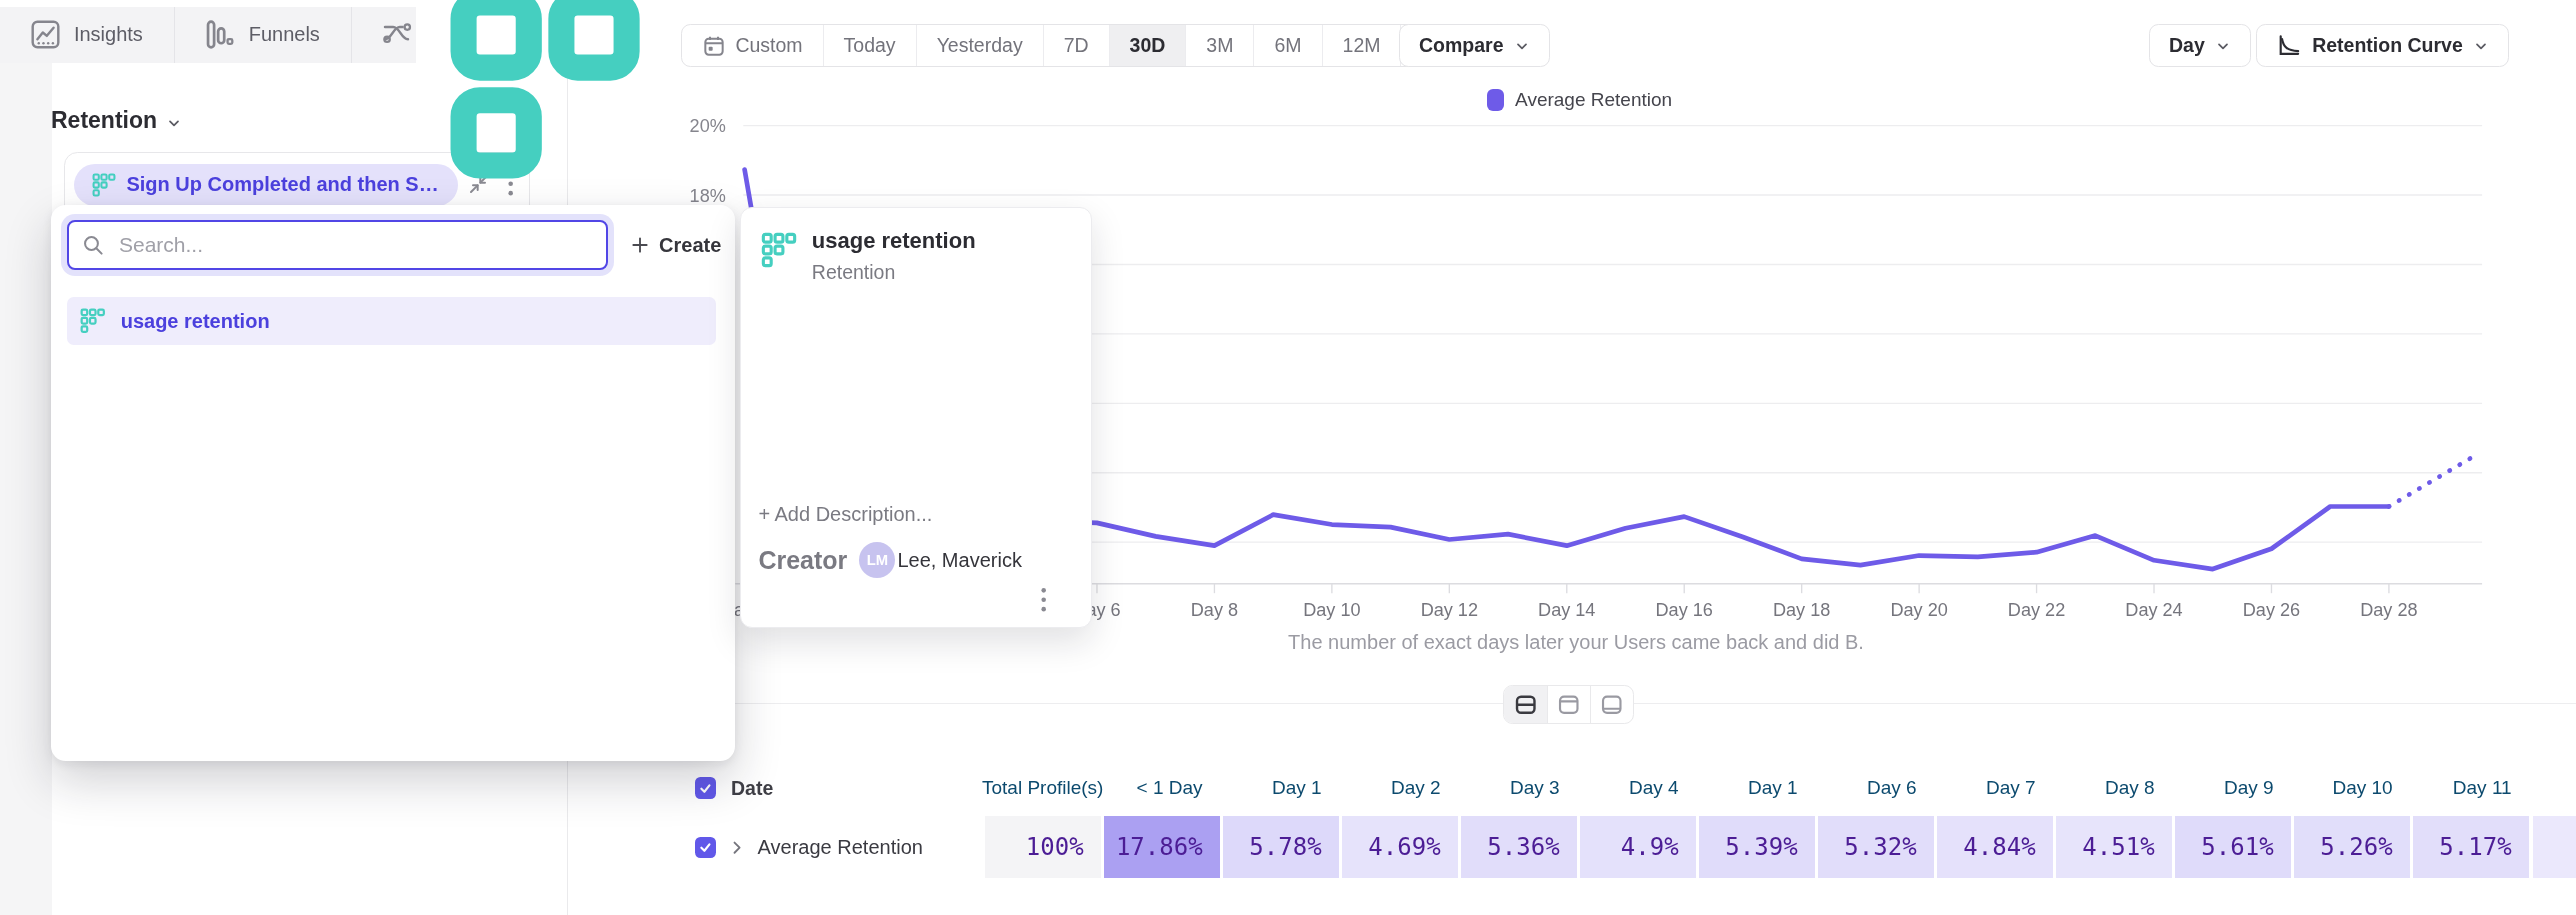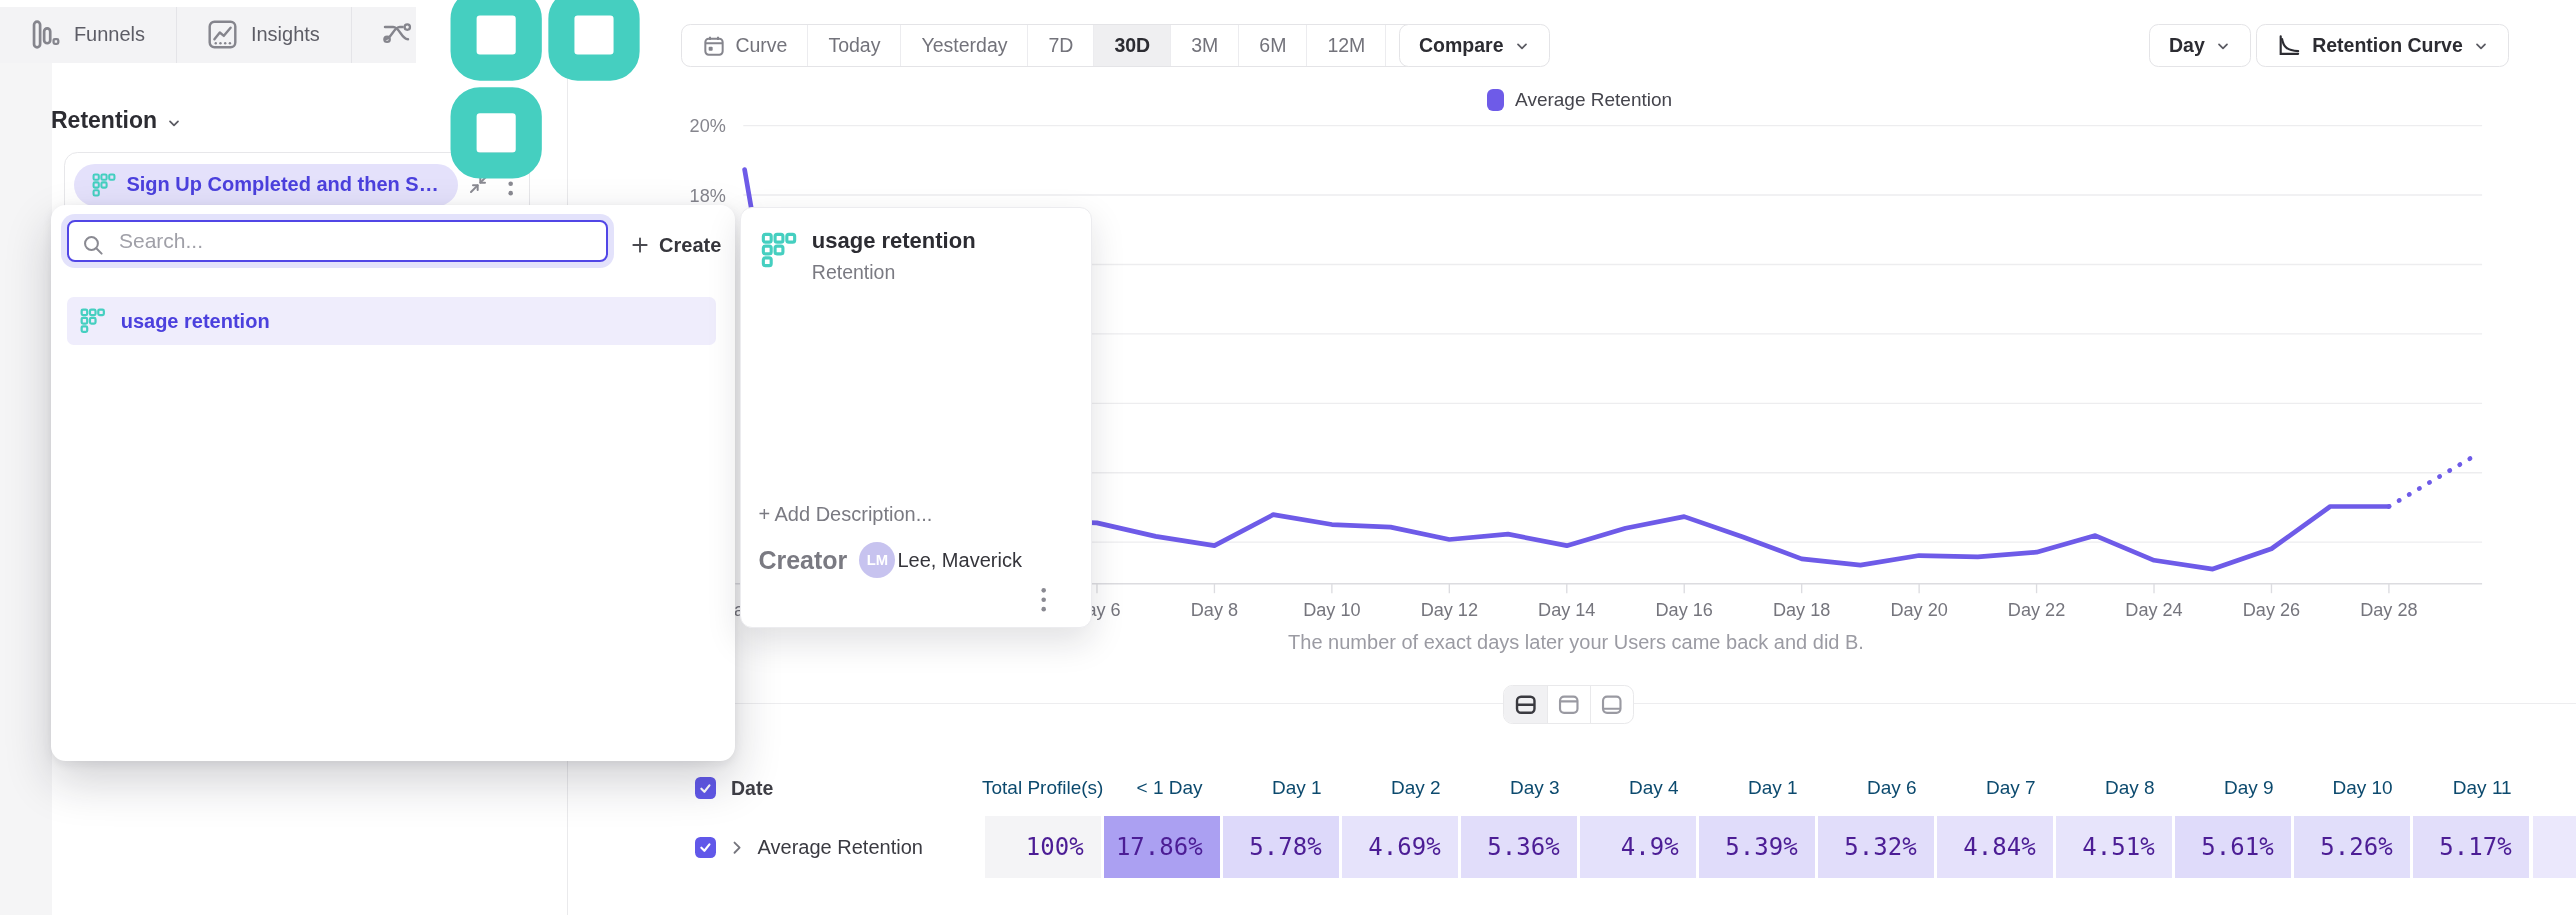--- a/index.html
+++ b/index.html
@@ -78,21 +78,21 @@
   .t-cell { width:119px; flex:none; display:flex; align-items:center; justify-content:flex-end;
             padding-right:17.4px; font-family:"DejaVu Sans Mono", monospace; font-size:24px;
             color:#4c1d95; border-left:3.4px solid #fff; }
   .t-sliver { width:43px; flex:none; margin-left:4px; }
   .cbx { width:21.5px; height:21.5px; border-radius:5.4px; background:#6158e9; display:inline-flex;
          align-items:center; justify-content:center; flex:none; cursor:pointer; }
 
   
   #popover { left:51px; top:205px; width:684px; height:556px; background:#fff; border-radius:14.8px;
              box-shadow:0 20px 47px rgba(23,23,40,.20), 0 2.7px 9.4px rgba(23,23,40,.08); z-index:40; }
-  #search-wrap { position:absolute; left:16px; top:15.4px; width:541px; height:42px; }
+  #search-wrap { position:absolute; left:16px; top:15.4px; width:541px; height:50px; }
   #search-input { width:100%; height:100%; border:2px solid #5146e6; border-radius:8px;
                   box-shadow:0 0 0 6px rgba(101,92,231,.18); padding:0 16px 0 50px; font-size:21px;
                   color:#3a3a41; outline:none; font-family:"Liberation Sans", sans-serif; }
   #search-input::placeholder { color:#a0a0a8; }
   #search-wrap .sicon { position:absolute; left:14.8px; top:13.4px; width:23px; height:23px; color:#8a8a92; }
   #create-btn { position:absolute; left:572px; top:20px; height:40px; display:flex; align-items:center;
                 gap:9.4px; font-size:20px; font-weight:bold; color:#36363c; cursor:pointer; padding:0 6.7px; }
   #result-list { position:absolute; left:16px; top:92px; width:649px; }
   .result-item { height:48px; background:#efedfc; border-radius:6.7px; display:flex; align-items:center;
                  gap:14.8px; padding:0 13.4px; font-size:20px; font-weight:bold; color:#4b40dd; cursor:pointer; }
@@ -117,45 +117,45 @@
 <body>
 
 <div id="stage">
 
   <div id="gutter" class="abs"></div>
 
   <div id="tabstrip" class="abs">
       <div class="tab">
         <span class="ticon">
           <svg viewBox="0 0 46 46" width="100%" height="100%">
-            <g fill="none" stroke="#85858d" stroke-width="4" stroke-linejoin="round">
-     <rect x="6" y="4" width="9" height="38" rx="4.5"></rect>
-              <rect x="21" y="14" width="9" height="22" rx="4.5"></rect>
-            </g>
-     <rect x="35" y="30" width="7" height="7" rx="2" fill="none" stroke="#85858d" stroke-width="3.4"></rect>
-          </svg>
-        </span>
-        <span>Funnels</span>
-      </div>
-      <div class="tab">
-        <span class="ticon">
-          <svg viewBox="0 0 46 46" width="100%" height="100%">
             <g fill="none" stroke="#85858d" stroke-width="3.6">
      <rect x="4" y="4" width="38" height="38" rx="7"></rect>
               <polyline points="11,30 19,20 25,25 35,13" stroke-linecap="round" stroke-linejoin="round"></polyline>
             </g>
      <g fill="#85858d">
               <circle cx="13" cy="36" r="1.8"></circle>
               <circle cx="20" cy="36" r="1.8"></circle>
               <circle cx="27" cy="36" r="1.8"></circle>
               <circle cx="34" cy="36" r="1.8"></circle>
             </g>
           </svg>
         </span>
         <span>Insights</span>
+      </div>
+      <div class="tab">
+        <span class="ticon">
+          <svg viewBox="0 0 46 46" width="100%" height="100%">
+            <g fill="none" stroke="#85858d" stroke-width="4" stroke-linejoin="round">
+     <rect x="6" y="4" width="9" height="38" rx="4.5"></rect>
+              <rect x="21" y="14" width="9" height="22" rx="4.5"></rect>
+            </g>
+     <rect x="35" y="30" width="7" height="7" rx="2" fill="none" stroke="#85858d" stroke-width="3.4"></rect>
+          </svg>
+        </span>
+        <span>Funnels</span>
       </div>
       <div class="tab">
         <span class="ticon">
           <svg viewBox="0 0 46 46" width="100%" height="100%">
             <g fill="none" stroke="#85858d" stroke-width="3.8" stroke-linecap="round">
      <path d="M6 12 h12 c10 0 12 18 22 18"></path>
               <path d="M6 30 c10 0 12 -18 22 -18 h4"></path>
             </g>
      <circle cx="39" cy="12" r="4" fill="none" stroke="#85858d" stroke-width="3.4"></circle>
             <circle cx="9" cy="30" r="4" fill="none" stroke="#85858d" stroke-width="3.4"></circle>
@@ -238,21 +238,21 @@
           <svg width="24" height="24" viewBox="0 0 36 36">
             <g fill="none" stroke="#85858d" stroke-width="3">
               <rect x="5" y="7" width="26" height="24" rx="5"></rect>
               <line x1="5" y1="14" x2="31" y2="14"></line>
               <line x1="12" y1="4" x2="12" y2="9"></line>
               <line x1="24" y1="4" x2="24" y2="9"></line>
             </g>
             <rect x="10" y="19" width="6" height="6" rx="1.5" fill="#85858d"></rect>
           </svg>
         </span>
-        <span>Curve</span>
+        <span>Custom</span>
       </div>
       <div class="seg">
         <span>Today</span>
       </div>
       <div class="seg">
         <span>Yesterday</span>
       </div>
       <div class="seg">
         <span>7D</span>
       </div>

